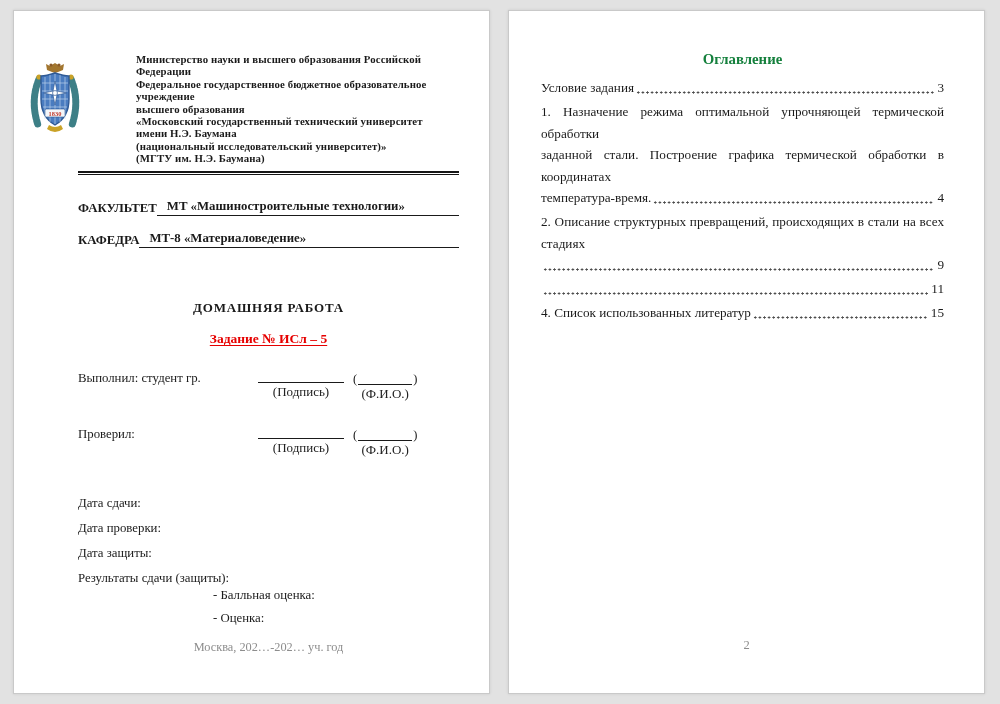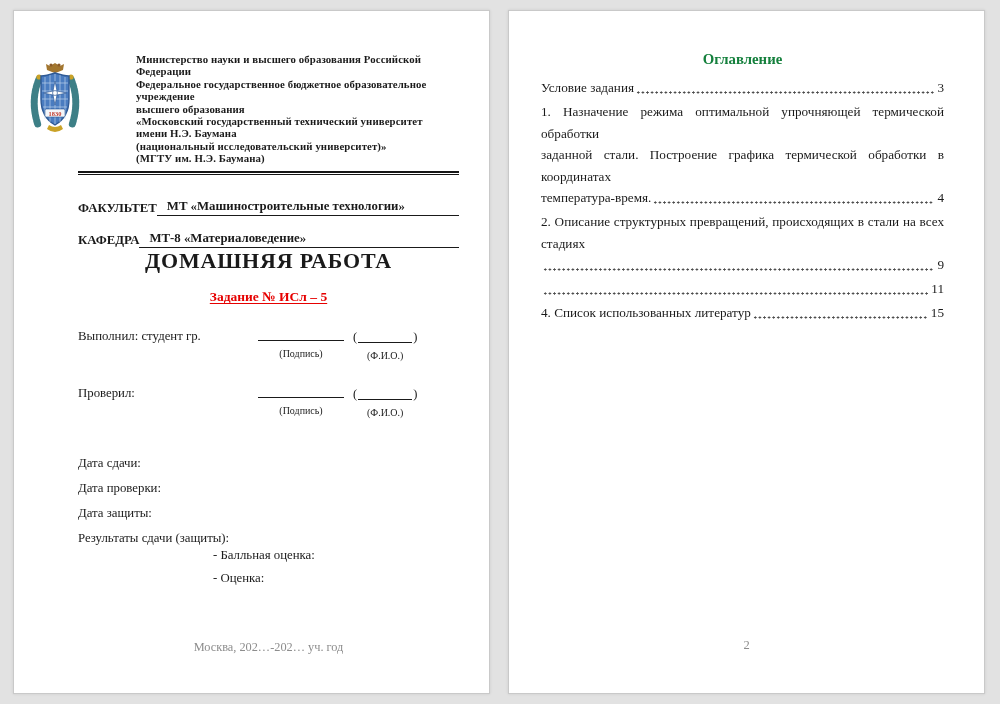--- a/index.html
+++ b/index.html
@@ -30,33 +30,33 @@
               font-size:10.8px; line-height:12.4px; letter-spacing:0.1px; }
 
   .double-rule { margin-top:6px; height:4.5px;
                  border-top:2.6px solid #161616; border-bottom:1.2px solid #161616; }
 
   .field-row { display:flex; align-items:flex-end; font-weight:bold; font-size:12.8px; }
   .field-row.first { margin-top:24px; }
   .field-row.second { margin-top:15px; }
   .field-underline { flex:1; border-bottom:1.2px solid #1a1a1a; padding:0 0 1px 10px; white-space:nowrap; }
 
-  .work-title { text-align:center; font-weight:bold;
-                font-size:22px; letter-spacing:0.8px; }
+  .work-title { margin-top:52px; text-align:center; font-weight:bold;
+                font-size:13px; letter-spacing:0.8px; }
   .assignment { margin-top:13px; text-align:center; }
   .assignment span { font-weight:bold; font-size:13.5px; text-decoration:underline;
                      text-underline-offset:2px; }
 
   .sig-row { display:flex; align-items:flex-start; font-size:12.8px; }
   .sig-row.first { margin-top:24px; }
   .sig-row.second { margin-top:25px; }
   .sig-label { width:180px; }
   .sig-cell { display:flex; flex-direction:column; align-items:center; margin-top:2px; }
   .sig-line { width:86px; height:10px; border-bottom:1.1px solid #1a1a1a; }
-  .sig-caption { font-size:10px; margin-top:7px; color:#222; }
+  .sig-caption { font-size:13px; margin-top:1px; color:#222; }
   .fio-cell { margin-left:9px; }
   .fio-top { display:flex; align-items:flex-end; font-size:12.5px; line-height:12px; }
   .fio-line { width:54px; height:10px; border-bottom:1.1px solid #1a1a1a; margin:0 1px; }
 
   .dates { font-size:12.8px; }
   .date-line { margin-top:10px; }
   .date-line.first { margin-top:38px; }
   .indent-line { margin-left:135px; }
   .indent-line.score { margin-top:2px; }
   .indent-line.grade { margin-top:8px; }

